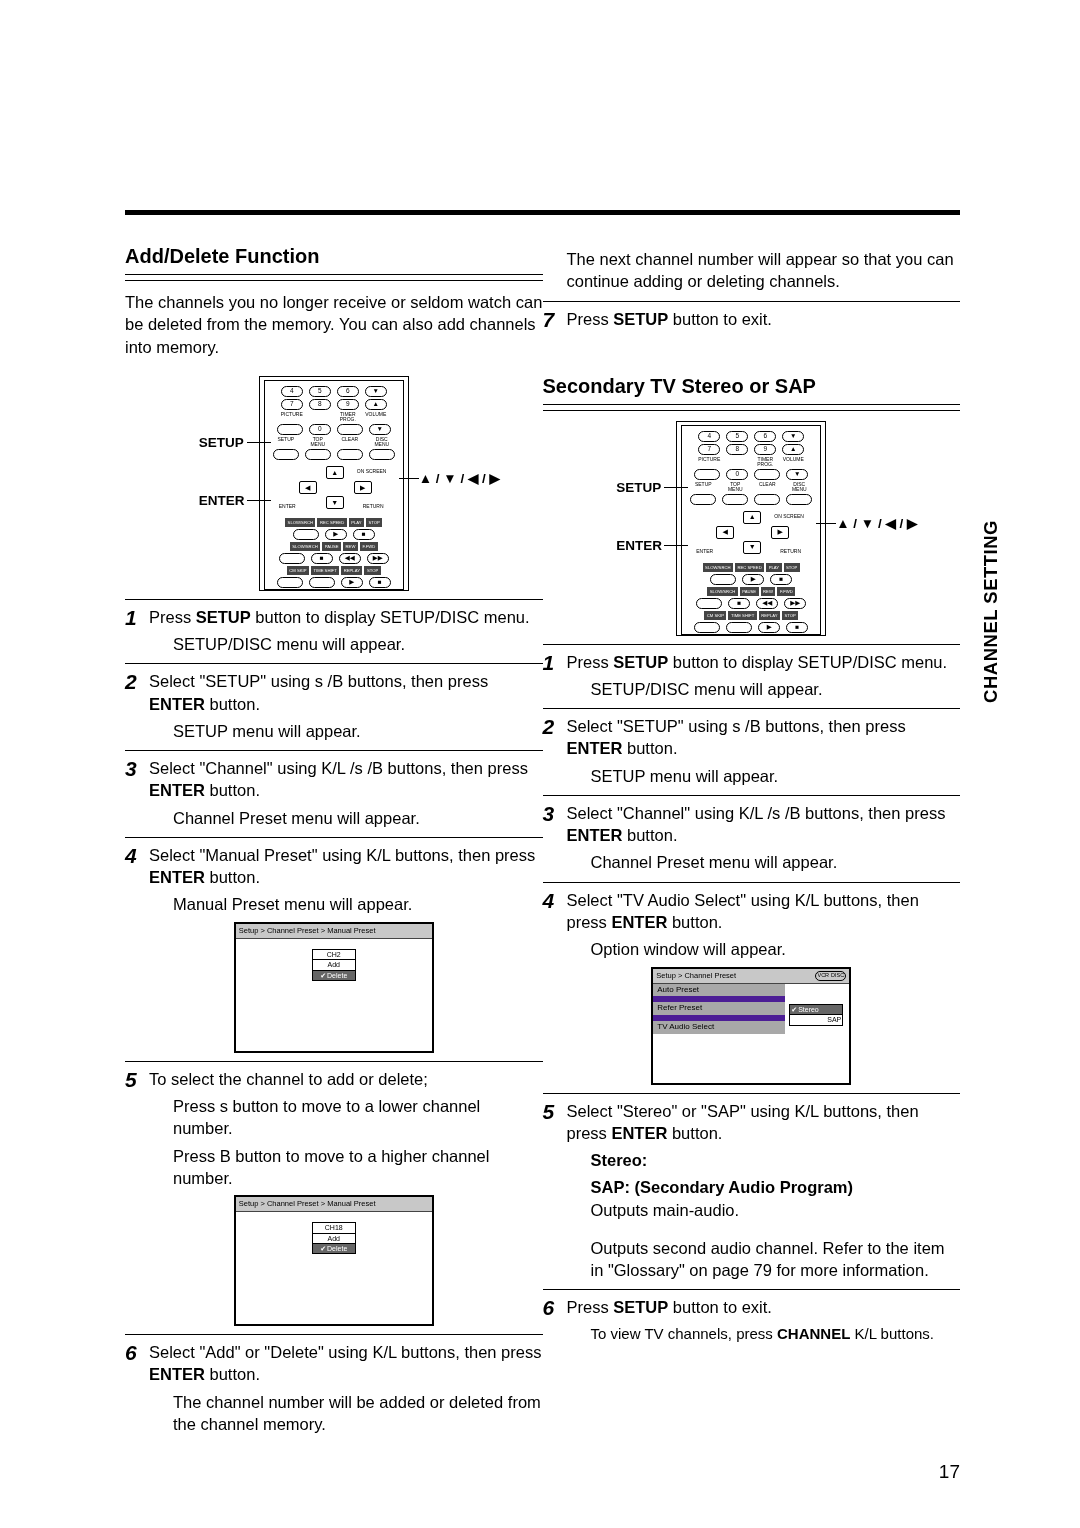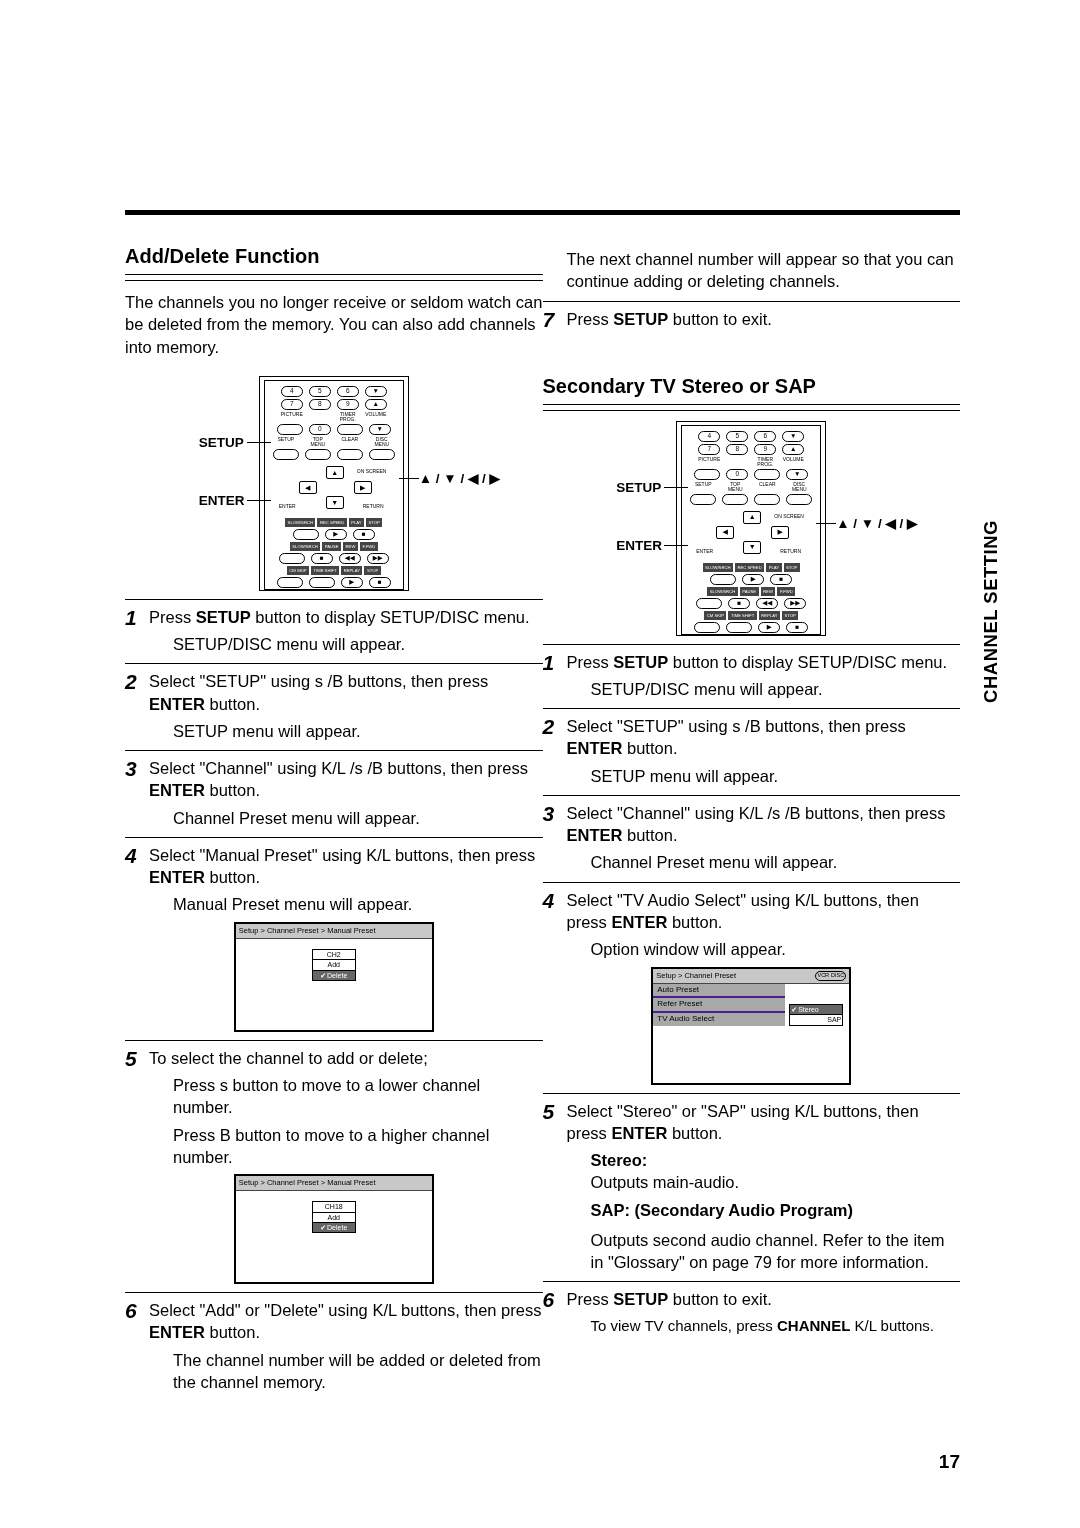--- a/index.html
+++ b/index.html
@@ -160,21 +160,21 @@
     font-weight: bold;
     white-space: nowrap;
   }
   .osd-wrap {
     display: flex;
     justify-content: center;
     margin: 6px 0 2px 0;
   }
   .osd {
     width: 200px;
-    height: 110px;
+    height: 131px;
     border: 2.5px solid #000;
     box-sizing: border-box;
     font-size: 8px;
   }
   .osd .crumb {
     font-size: 7.5px;
     padding: 2px 3px;
     background: #c8c8c8;
     border-bottom: 1px solid #444;
     display: flex;
@@ -196,21 +196,21 @@
     font-size: 7px;
   }
   .osd .mini div { border-bottom: 1px solid #000; padding: 0 1px; }
   .osd .mini div:last-child { border-bottom: none; }
   .osd .mini .sel { background: #666; color: #fff; display:flex; align-items:center; justify-content:center; }
   .osd .menu-list div {
     background: #a8a8a8;
     margin: 0;
     padding: 1px 4px;
     font-size: 8px;
-    border-bottom: 2px solid #4c1d95;
+    border-bottom: 6px solid #4c1d95;
   }
   .osd .menu-list div:last-child { border-bottom:none; }
   .pill-group {
     display: inline-flex;
     gap: 2px;
     border: 1px solid #000;
     border-radius: 6px;
     padding: 0 1px;
     font-size: 5.5px;
     align-items:center;
@@ -221,22 +221,22 @@
     top: 520px;
     font-size: 18.5px;
     font-weight: bold;
     letter-spacing: 0.5px;
     writing-mode: vertical-rl;
     transform: rotate(180deg);
   }
   .page-num {
     position: absolute;
     right: 120px;
-    bottom: 55px;
-    font-weight: bold;
+    bottom: 45px;
+    font-weight: normal;
     font-size: 19px;
   }
   .check { font-size: 7px; margin-right: 1px; }
   .sym { font-family: Arial; }
 </style>
 </head>
 <body>
 
 <div class="page">
   <div class="rule"></div>
@@ -606,23 +606,23 @@
           </div>
         </div>
       </div>
 
       <div class="sep"></div>
       <div class="step">
         <span class="num">5</span>
         <div class="body">
           <span>Select "Stereo" or "SAP" using K/L  buttons, then press </span><b class="key">ENTER</b><span> button.</span>
           <div class="indent"><b>Stereo:</b></div>
+          <div class="indent"><b>SAP: (Secondary Audio Program)</b></div>
           <div class="indent" style="margin-top:0;">Outputs main-audio.</div>
-          <div class="indent"><b>SAP: (Secondary Audio Program)</b></div>
-          <div class="indent" style="margin-top:8px;">Outputs second audio channel. Refer to the item in "Glossary" on page 79 for more information.</div>
+          <div class="indent" style="margin-top:16px;">Outputs second audio channel. Refer to the item in "Glossary" on page 79 for more information.</div>
         </div>
       </div>
 
       <div class="sep"></div>
       <div class="step">
         <span class="num">6</span>
         <div class="body">
           <span>Press </span><b class="key">SETUP</b><span> button to exit.</span>
           <div class="indent" style="font-size:15px;">
             <span>To view TV channels, press </span><b class="key">CHANNEL</b><span> K/L  buttons.</span>

